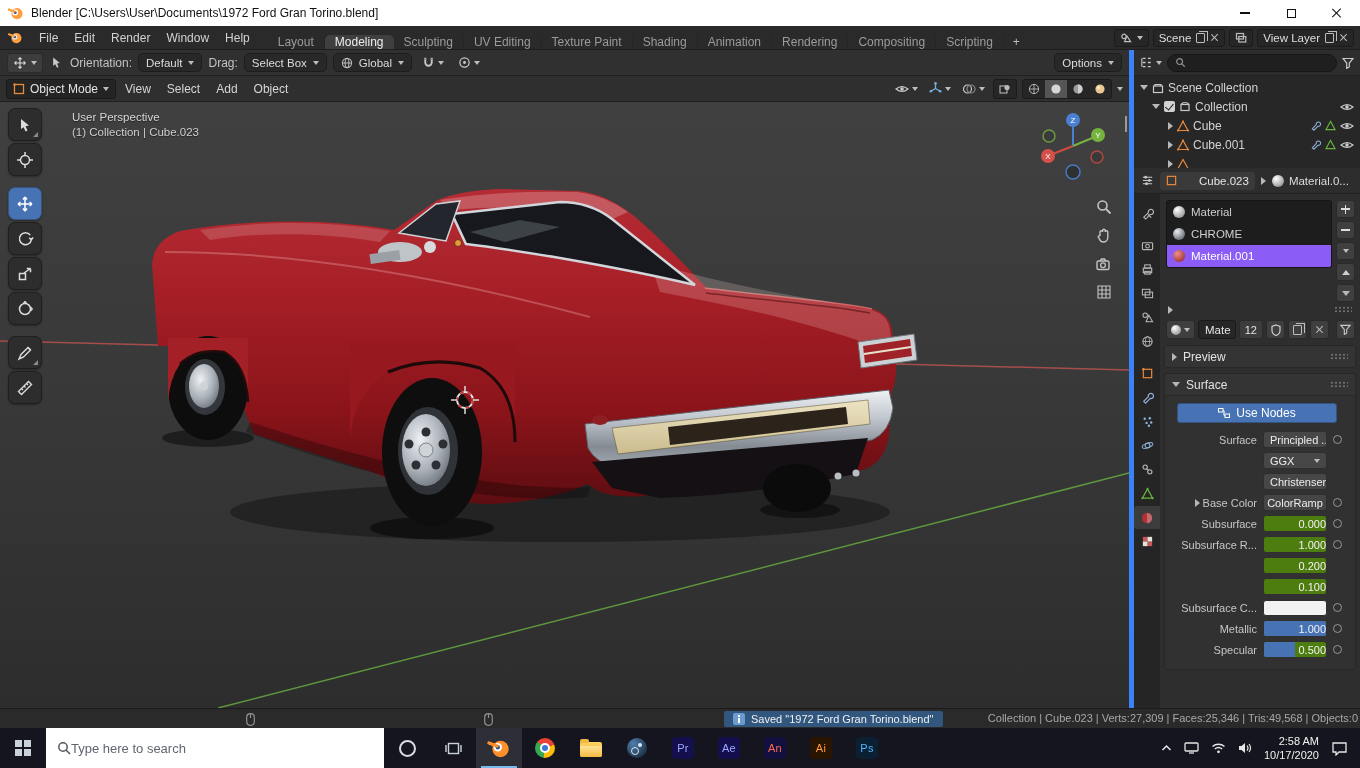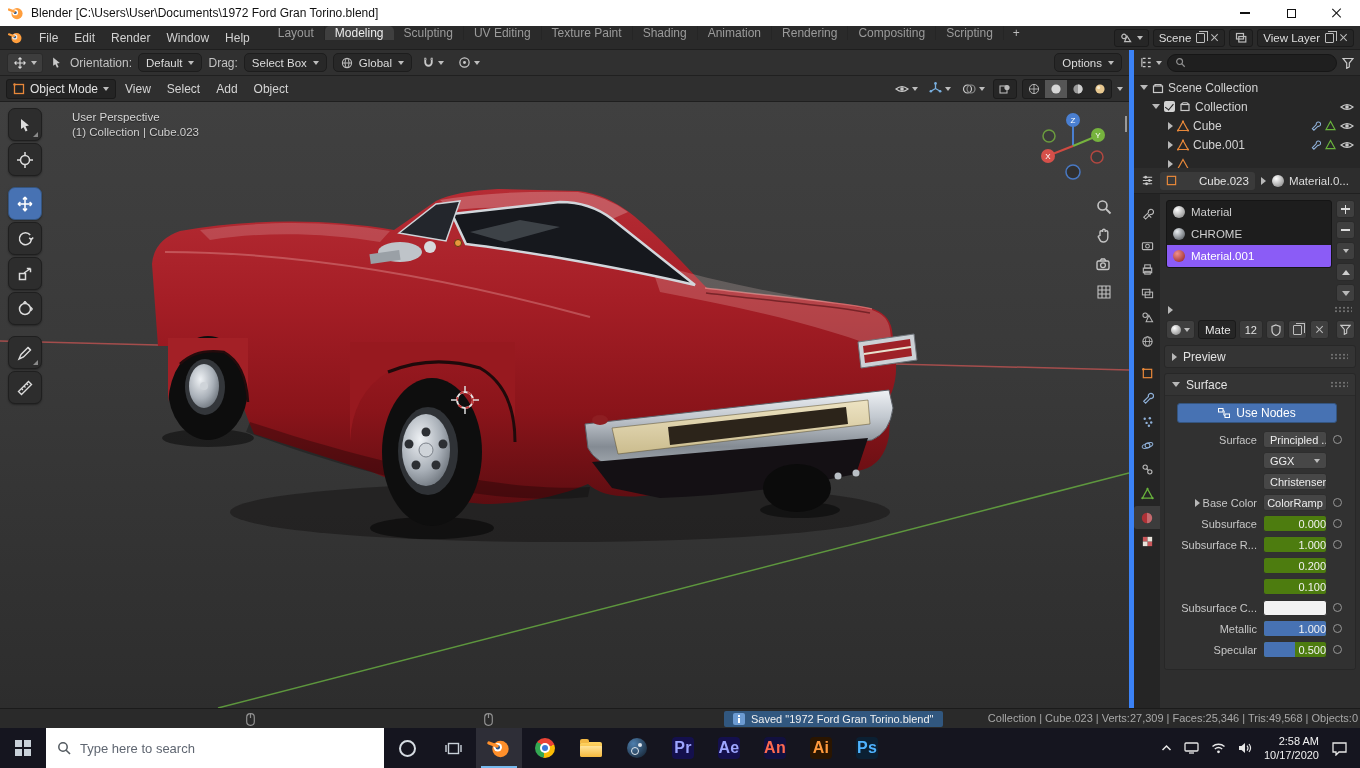--- a/index.html
+++ b/index.html
@@ -14,21 +14,21 @@
 .win-btn{width:46px;display:flex;align-items:center;justify-content:center;cursor:default}
 .ic-min{width:10px;height:1.5px;background:#111}
 .ic-max{width:9px;height:9px;border:1.3px solid #111}
 .ic-close{position:relative;width:12px;height:12px}
 .ic-close::before,.ic-close::after{content:'';position:absolute;left:5.4px;top:0;width:1.4px;height:12px;background:#111}
 .ic-close::before{transform:rotate(45deg)}.ic-close::after{transform:rotate(-45deg)}
 
 
 .topbar{height:24px;background:#2a2a2a;display:flex;align-items:stretch;border-bottom:1px solid #1e1e1e;flex:0 0 auto}
 .menu-item{padding:0 8px;display:flex;align-items:center;color:#d2d2d2;font-size:12px}
-.tabs{display:flex;align-items:flex-start;margin-left:10px}
+.tabs{display:flex;align-items:flex-end;margin-left:10px}
 .wtab{padding:0 10px;display:flex;align-items:center;color:#9b9b9b;font-size:12px;border-right:1px solid #252525}
 .wtab.active{background:#3f3f3f;color:#ededed;border-radius:5px 5px 0 0;border-right:none}
 .wtab-add{padding:0 9px;display:flex;align-items:center;color:#bdbdbd}
 .topbar-right{margin-left:auto;display:flex;align-items:center;gap:4px;padding-right:6px}
 .chip{display:flex;align-items:center;background:#262626;border:1px solid #1b1b1b;border-radius:3px;height:18px;padding:0 5px;gap:5px;color:#dedede;font-size:11.5px}
 .chip .mini-ic{display:flex;align-items:center}
 .copy-ic{width:9px;height:10px;border:1.2px solid #bdbdbd;border-radius:1px;position:relative}
 .copy-ic::after{content:'';position:absolute;left:2px;top:-3px;width:8px;height:9px;border-top:1.2px solid #bdbdbd;border-right:1.2px solid #bdbdbd}
 .x-ic{position:relative;width:9px;height:9px}
 .x-ic::before,.x-ic::after{content:'';position:absolute;left:4px;top:0;width:1.3px;height:9px;background:#bdbdbd}
@@ -148,37 +148,37 @@
 .info-ic::before{content:'';position:absolute;left:5px;top:2px;width:2px;height:2px;background:#fff}
 .info-ic::after{content:'';position:absolute;left:5px;top:5px;width:2px;height:5px;background:#fff}
 .status-stats{position:absolute;right:2px;top:3px;font-size:11px;color:#a8a8a8;white-space:nowrap}
 .hint-ic{position:absolute;top:4px}
 
 
 .taskbar{height:40px;background:#15151f;display:flex;align-items:stretch;flex:0 0 auto}
 .tb-btn{width:46px;display:flex;align-items:center;justify-content:center}
 .win-logo{display:grid;grid-template-columns:7px 7px;grid-template-rows:7px 7px;gap:1.5px}
 .win-logo span{background:#c9d1d9}
-.tb-search{width:338px;background:#fff;display:flex;align-items:center;gap:9px;padding:0 11px}
+.tb-search{width:338px;background:#fff;display:flex;align-items:center;padding:0 11px}
 .tb-search input{border:none;outline:none;background:transparent;font-size:13px;color:#333;flex:1;font-family:"Liberation Sans",sans-serif}
 .tb-search input::placeholder{color:#5f6671}
 .cortana-ring{width:17px;height:17px;border-radius:50%;border:2px solid #d6dce2}
 .tb-app{width:46px;display:flex;align-items:center;justify-content:center;position:relative}
 .tb-app.active{background:rgba(255,255,255,.11)}
 .tb-app.active::after{content:'';position:absolute;left:5px;right:5px;bottom:0;height:2px;background:#76b9ed}
 .chrome-icon{width:20px;height:20px;border-radius:50%;background:conic-gradient(from -50deg,#ea4335 0 33.3%,#fbbc05 0 66.6%,#34a853 0 100%);position:relative}
 .chrome-icon::before{content:'';position:absolute;left:5px;top:5px;width:10px;height:10px;border-radius:50%;background:#fff}
 .chrome-icon::after{content:'';position:absolute;left:6.7px;top:6.7px;width:6.6px;height:6.6px;border-radius:50%;background:#3a77d8}
 .folder-icon{width:22px;height:15px;background:linear-gradient(#ffd563,#eba62e);border-radius:2px;position:relative;margin-top:3px}
 .folder-icon::before{content:'';position:absolute;top:-3px;left:0;width:9px;height:4px;background:#f2b844;border-radius:2px 2px 0 0}
 .folder-icon::after{content:'';position:absolute;left:0;right:0;bottom:0;top:4px;background:linear-gradient(#ffe49a,#f5b93d);border-radius:1px 1px 2px 2px}
 .steam-icon{width:20px;height:20px;border-radius:50%;background:radial-gradient(circle at 32% 28%,#4e7fae,#101b27);position:relative}
 .steam-icon::before{content:'';position:absolute;left:4px;top:9px;width:6px;height:6px;border-radius:50%;border:1.6px solid #dfe6ec}
 .steam-icon::after{content:'';position:absolute;left:11px;top:5px;width:4px;height:4px;border-radius:50%;background:#dfe6ec}
-.ad{width:22px;height:22px;border-radius:4px;display:flex;align-items:center;justify-content:center;font-size:16px;font-weight:bold;letter-spacing:.3px}
+.ad{width:22px;height:22px;border-radius:4px;display:flex;align-items:center;justify-content:center;font-size:11px;font-weight:normal;letter-spacing:.3px}
 .ad.pr,.ad.ae{background:#14104d;color:#9da6ff}
 .ad.an{background:#12103f;color:#ff6a50}
 .ad.ai{background:#2a1500;color:#ff9a3d}
 .ad.ps{background:#0b2033;color:#4fb3ff}
 .tb-tray{margin-left:auto;display:flex;align-items:center;gap:12px;padding-right:12px}
 .tb-clock{font-size:11px;line-height:1.3;text-align:right;color:#f2f2f2}
 </style>
 </head>
 <body>
 

